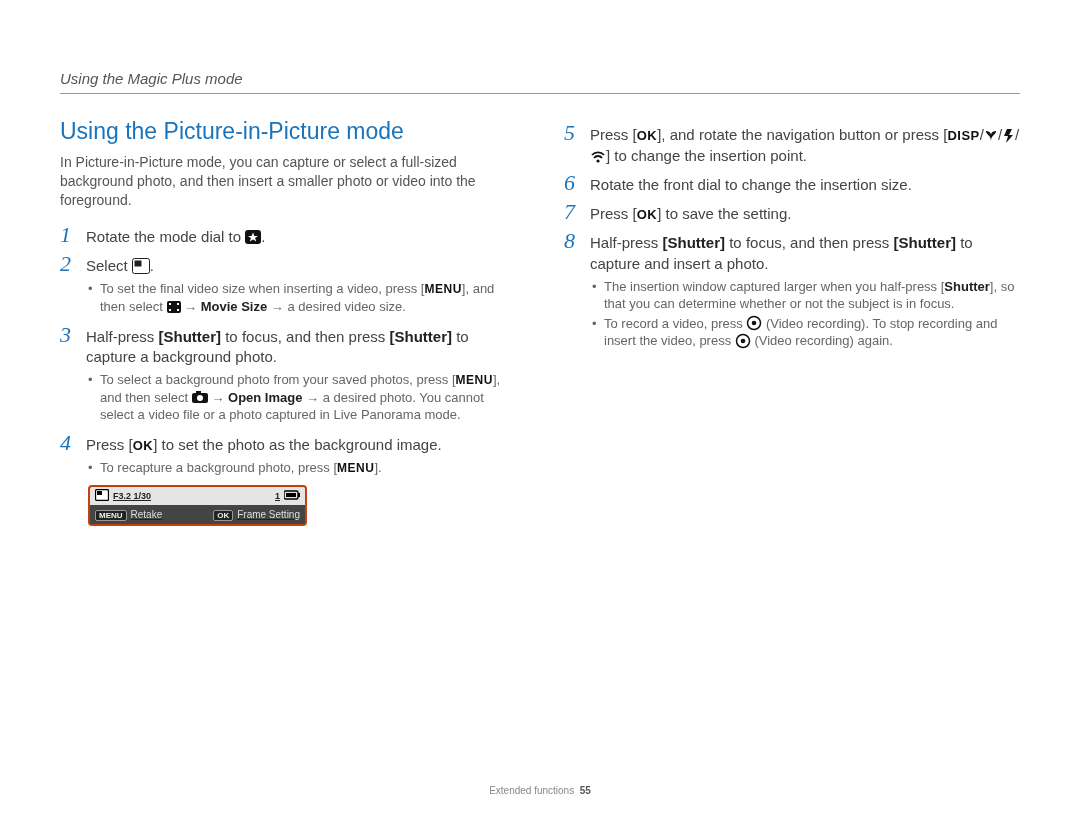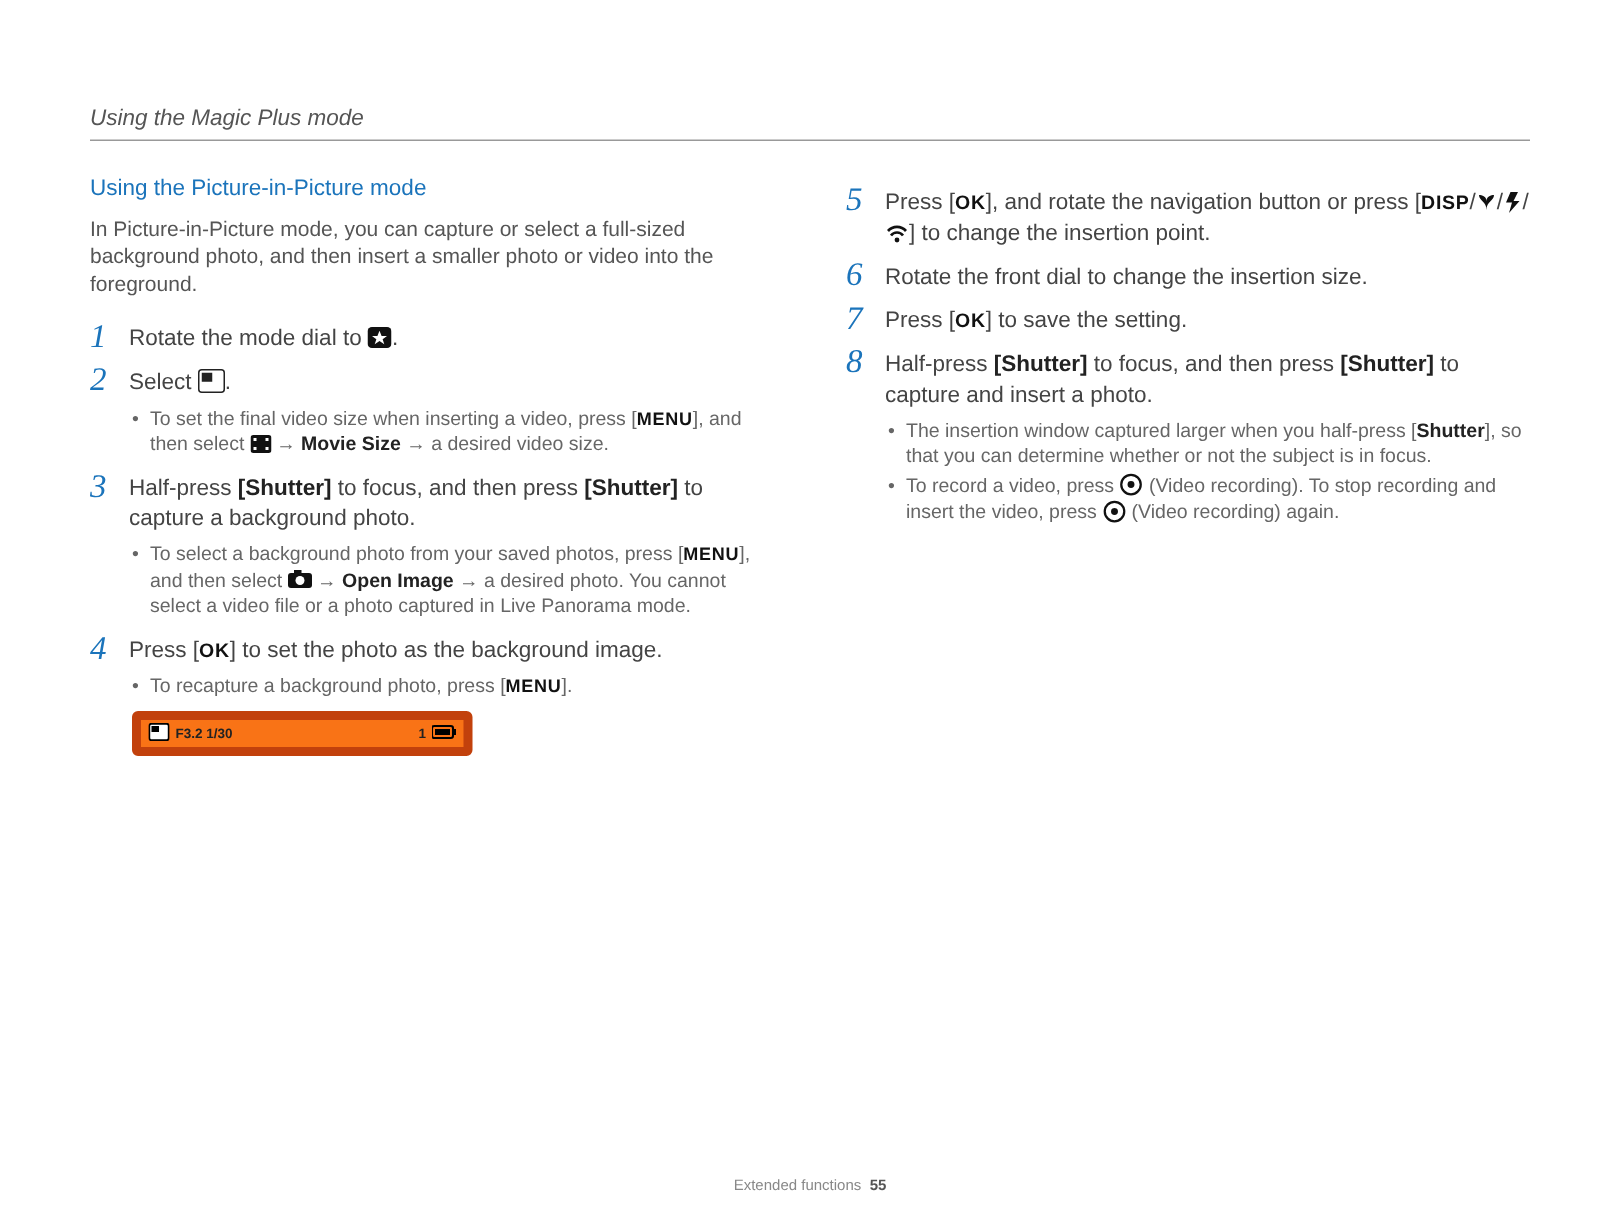--- a/index.html
+++ b/index.html
@@ -39,21 +39,21 @@
     display:flex;
     gap:48px;
   }
   .col{
     flex:1 1 0;
     min-width:0;
   }
   h2.heading{
     color:var(--accent);
     font-weight:400;
-    font-size:15px;
+    font-size:23px;
     margin:0 0 6px 0;
   }
   .intro{
     font-size:14px;
     color:#555;
     margin:0 0 14px 0;
   }
   .step{
     display:flex;
     align-items:flex-start;
@@ -108,23 +108,24 @@
     letter-spacing:0.5px;
     color:#111;
     vertical-align:baseline;
   }
   .btn-label-sm{
     font-size:12px;
   }
   .lcd{
     margin:8px 0 0 28px;
     width:215px;
-    border:6px solid #c2410c;
+    border:2px solid #c2410c;
     border-radius:4px;
-    background:#f97316;
+    background:#e5e5e5;
+    text-decoration:underline;
   }
   .lcd-top{
     display:flex;
     justify-content:space-between;
     align-items:center;
     font-size:9px;
     font-weight:700;
     padding:3px 5px;
   }
   .lcd-top-left{display:flex;gap:4px;align-items:center;}
@@ -310,20 +311,28 @@
         </div>
         <div class="lcd-top-right">
           <span>1</span>
           <span class="inline-icon">
               <svg width="16" height="12">
                 <use href="#ic-battery"></use>
               </svg>
             </span>
         </div>
       </div>
+      <div class="lcd-bottom">
+        <div>
+          <span class="k">MENU</span><span>Retake</span>
+        </div>
+        <div>
+          <span class="k">OK</span><span>Frame Setting</span>
+        </div>
+      </div>
     </div>
   </div>
 
   <div class="col">
 
     <div class="step">
       <div class="num">5</div>
       <div class="body">
         <span>Press [</span><span class="btn-label">OK</span><span>], and rotate the navigation button or press [</span><span class="btn-label">DISP</span><span>/</span><span class="inline-icon">
             <svg width="14" height="14">

